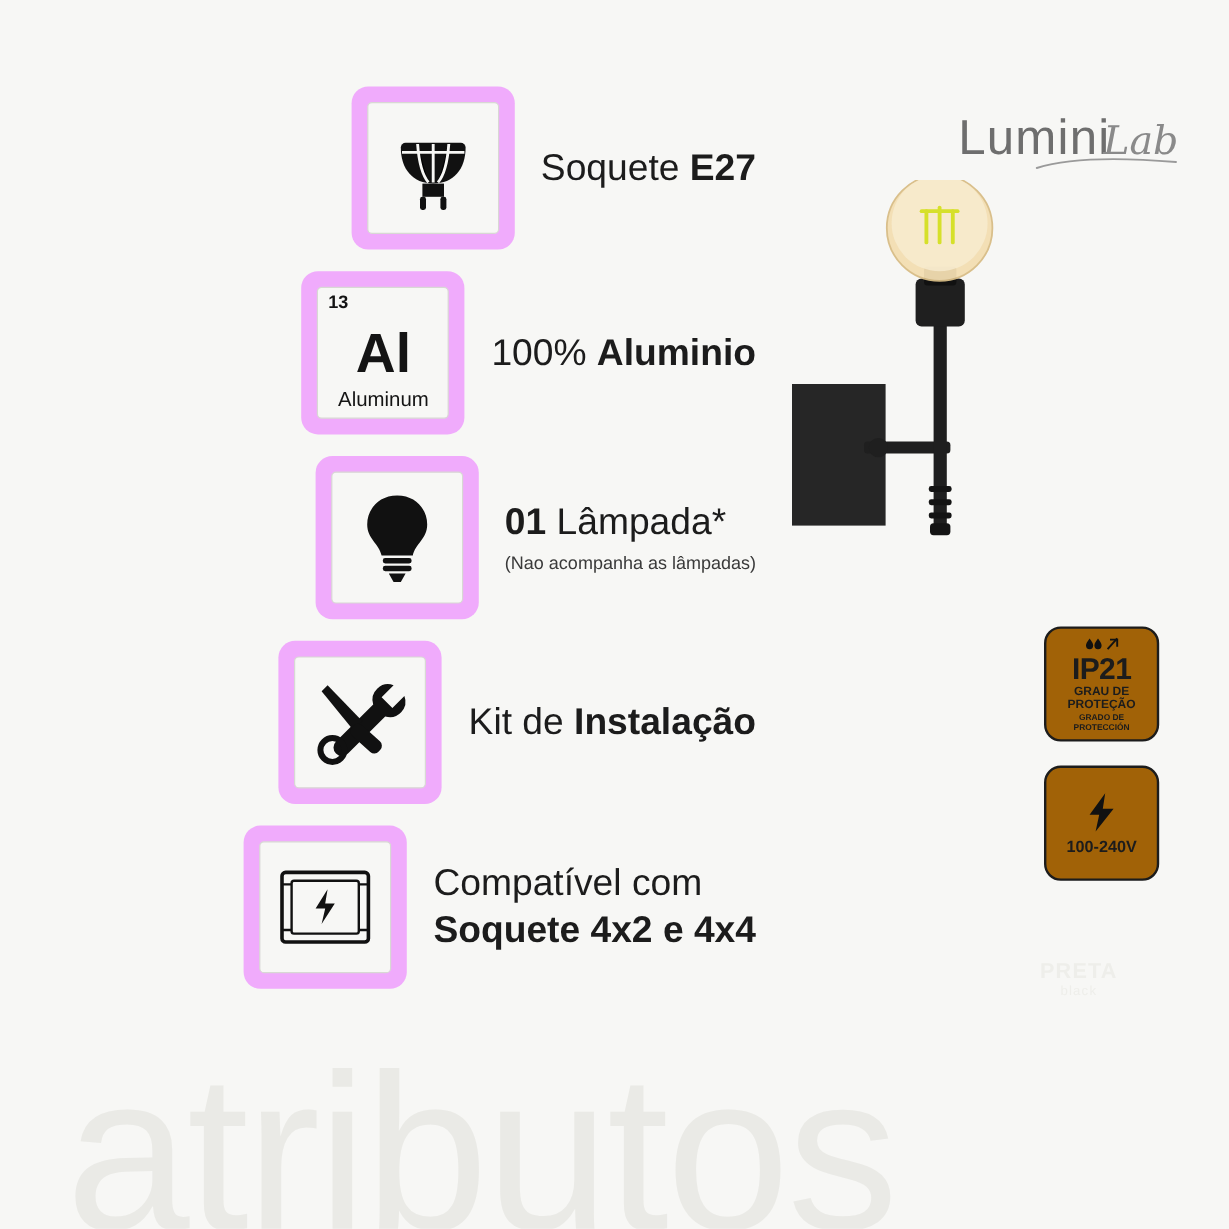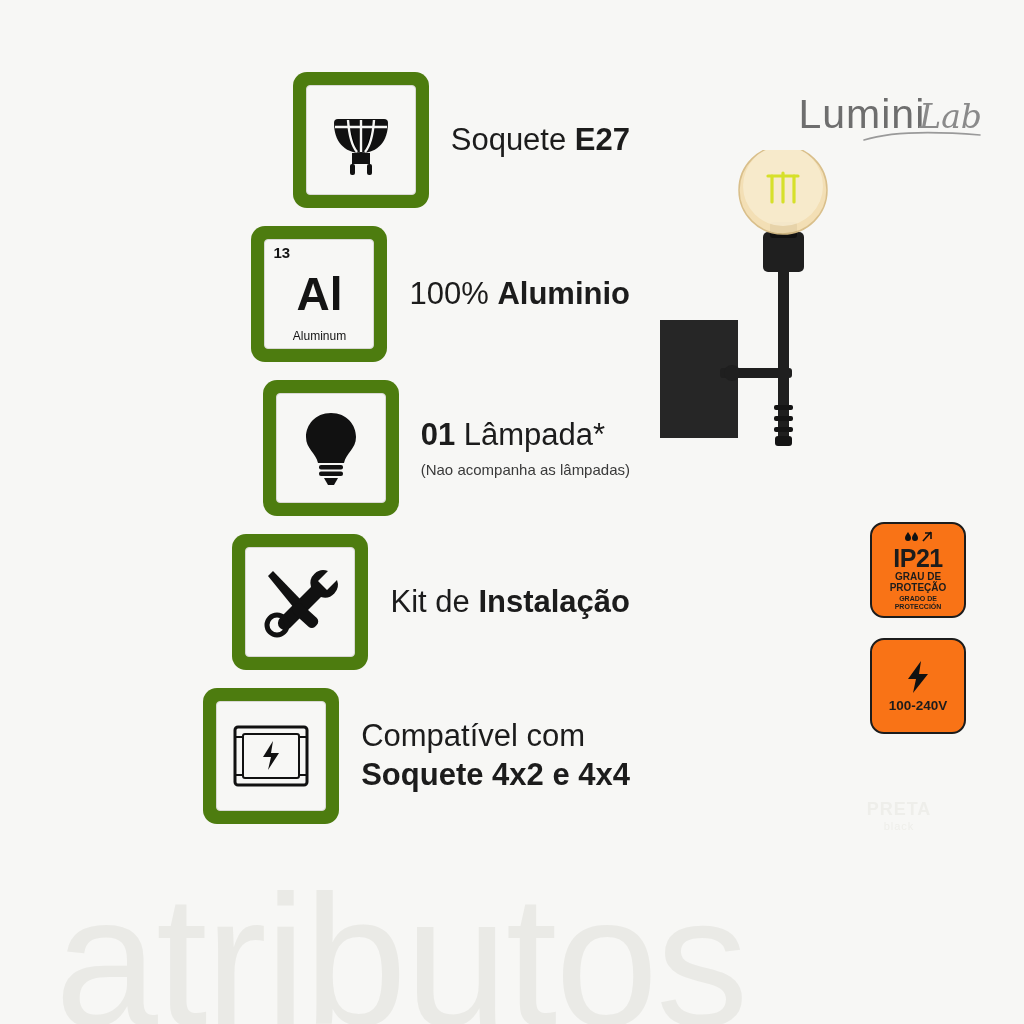--- a/index.html
+++ b/index.html
@@ -69,21 +69,21 @@
   .attr-row {
     display: flex;
     align-items: center;
     margin-bottom: 18px;
     height: 136px;
     justify-content: flex-end;
   }
   .icon-box {
     width: 136px;
     height: 136px;
-    background: #4d7c0f;
+    background: #f0abfc;
     border-radius: 14px;
     flex: 0 0 136px;
     display: flex;
     align-items: center;
     justify-content: center;
     position: relative;
   }
   .icon-inner {
     width: 108px;
     height: 108px;
@@ -126,21 +126,21 @@
     font-weight: 700;
     color: #141414;
     letter-spacing: 0px;
   }
   .elem-name {
     position: absolute;
     bottom: 5px;
     left: 0;
     right: 0;
     text-align: center;
-    font-size: 12px;
+    font-size: 17px;
     color: #141414;
   }
 
   
   .lamp-wrap {
     position: absolute;
     left: 660px;
     top: 150px;
     width: 300px;
     height: 330px;
@@ -151,21 +151,21 @@
     position: absolute;
     right: 58px;
     top: 522px;
     width: 96px;
   }
   .badge {
     width: 92px;
     height: 92px;
     border: 2.5px solid #1c1c1c;
     border-radius: 14px;
-    background: #f97316;
+    background: #a16207;
     display: flex;
     flex-direction: column;
     align-items: center;
     justify-content: center;
     margin-bottom: 20px;
     position: relative;
   }
   .ip-main {
     font-size: 25px;
     font-weight: 700;

